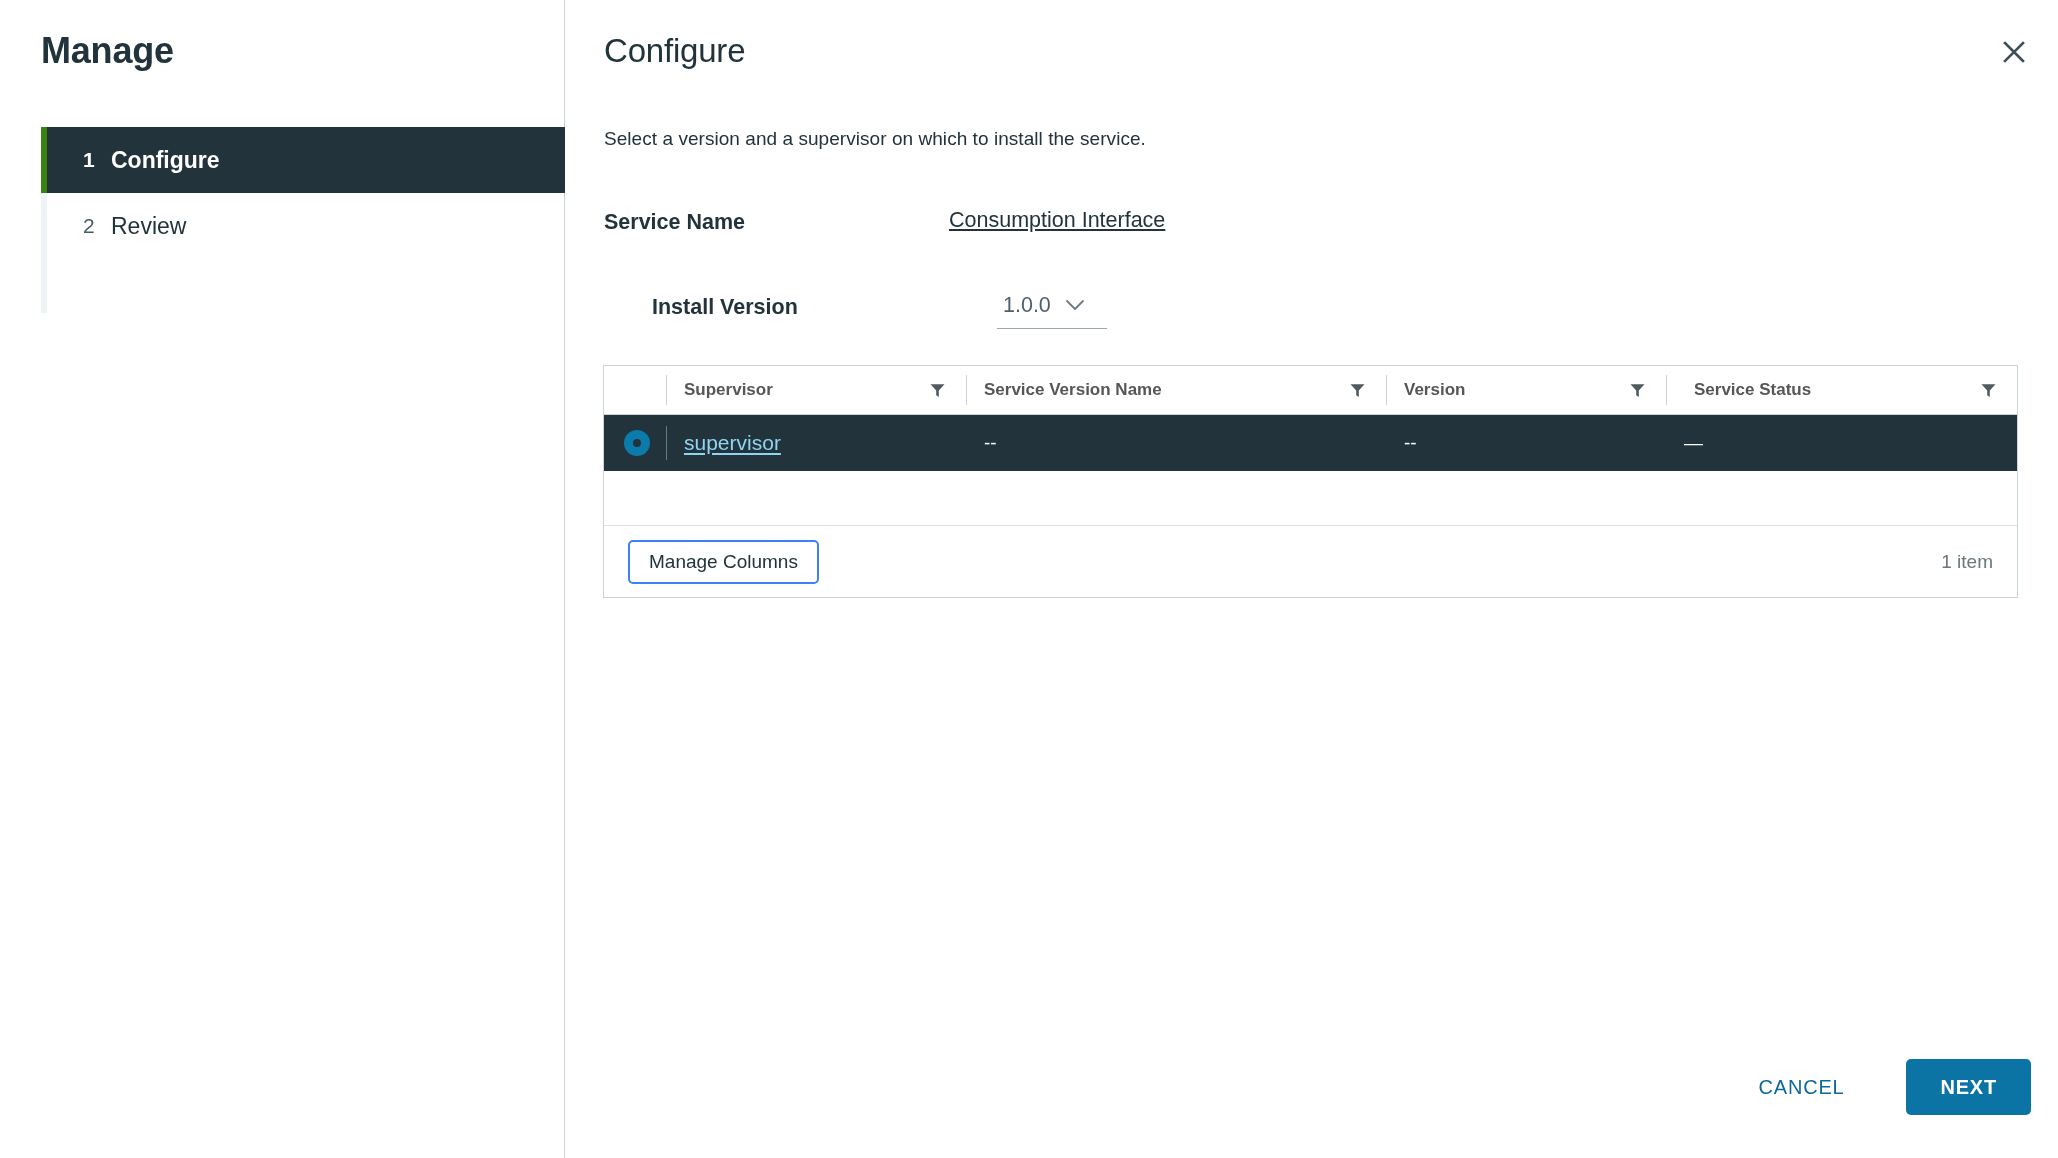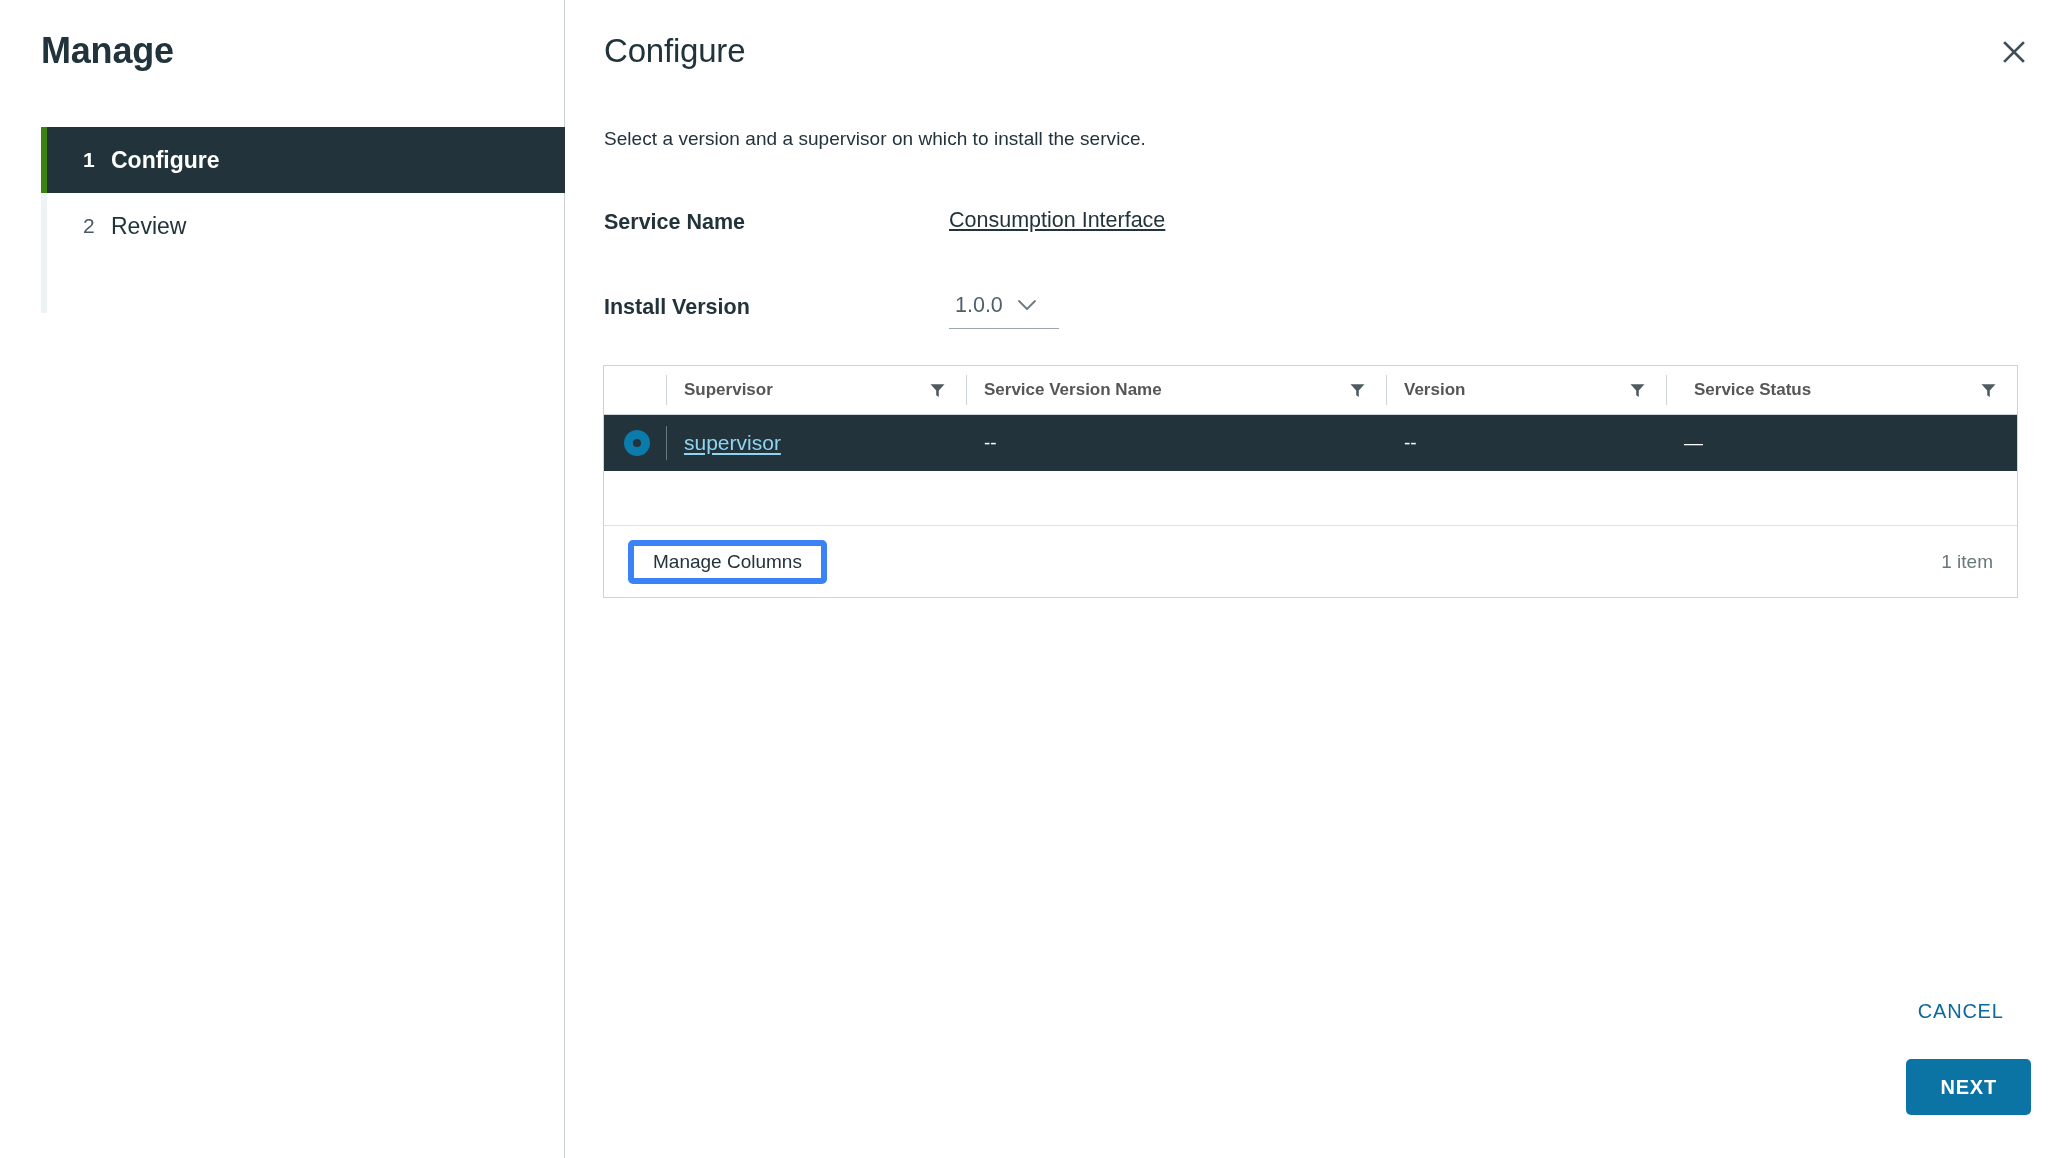--- a/index.html
+++ b/index.html
@@ -129,21 +129,21 @@
 
   
   .form-row {
     position: absolute;
     left: 39px;
     width: 1400px;
     display: flex;
     align-items: flex-start;
   }
   .form-row.r1 { top: 208px; }
-  .form-row.r2 { top: 293px; }
+  .form-row.r2 { top: 293px; margin-left: 48px; }
   .form-label {
     width: 345px;
     flex: 0 0 345px;
     font-size: 21.5px;
     font-weight: bold;
     color: #22333b;
     padding-top: 2px;
   }
   .form-value {
     font-size: 21.5px;
@@ -278,21 +278,21 @@
   .grid-foot {
     height: 71px;
     display: flex;
     align-items: center;
     padding: 0 24px 0 24px;
     background: #ffffff;
   }
   .manage-cols-btn {
     height: 44px;
     padding: 0 19px;
-    border: 6px solid #3b82f6;
+    border: 2px solid #3b82f6;
     border-radius: 5px;
     background: #ffffff;
     font-size: 19px;
     color: #22333b;
     font-family: "Liberation Sans", sans-serif;
     cursor: pointer;
     display: flex;
     align-items: center;
     text-align: right;
   }
@@ -303,21 +303,20 @@
   }
 
   
   .actions {
     position: absolute;
     right: 27px;
     bottom: 43px;
     display: flex;
     align-items: center;
     gap: 22px;
-    flex-direction: column;
   }
   .btn-cancel {
     background: none;
     border: none;
     color: #0b6a9b;
     font-size: 20px;
     letter-spacing: 0.8px;
     font-family: "Liberation Sans", sans-serif;
     padding: 14px 24px;
     cursor: pointer;

